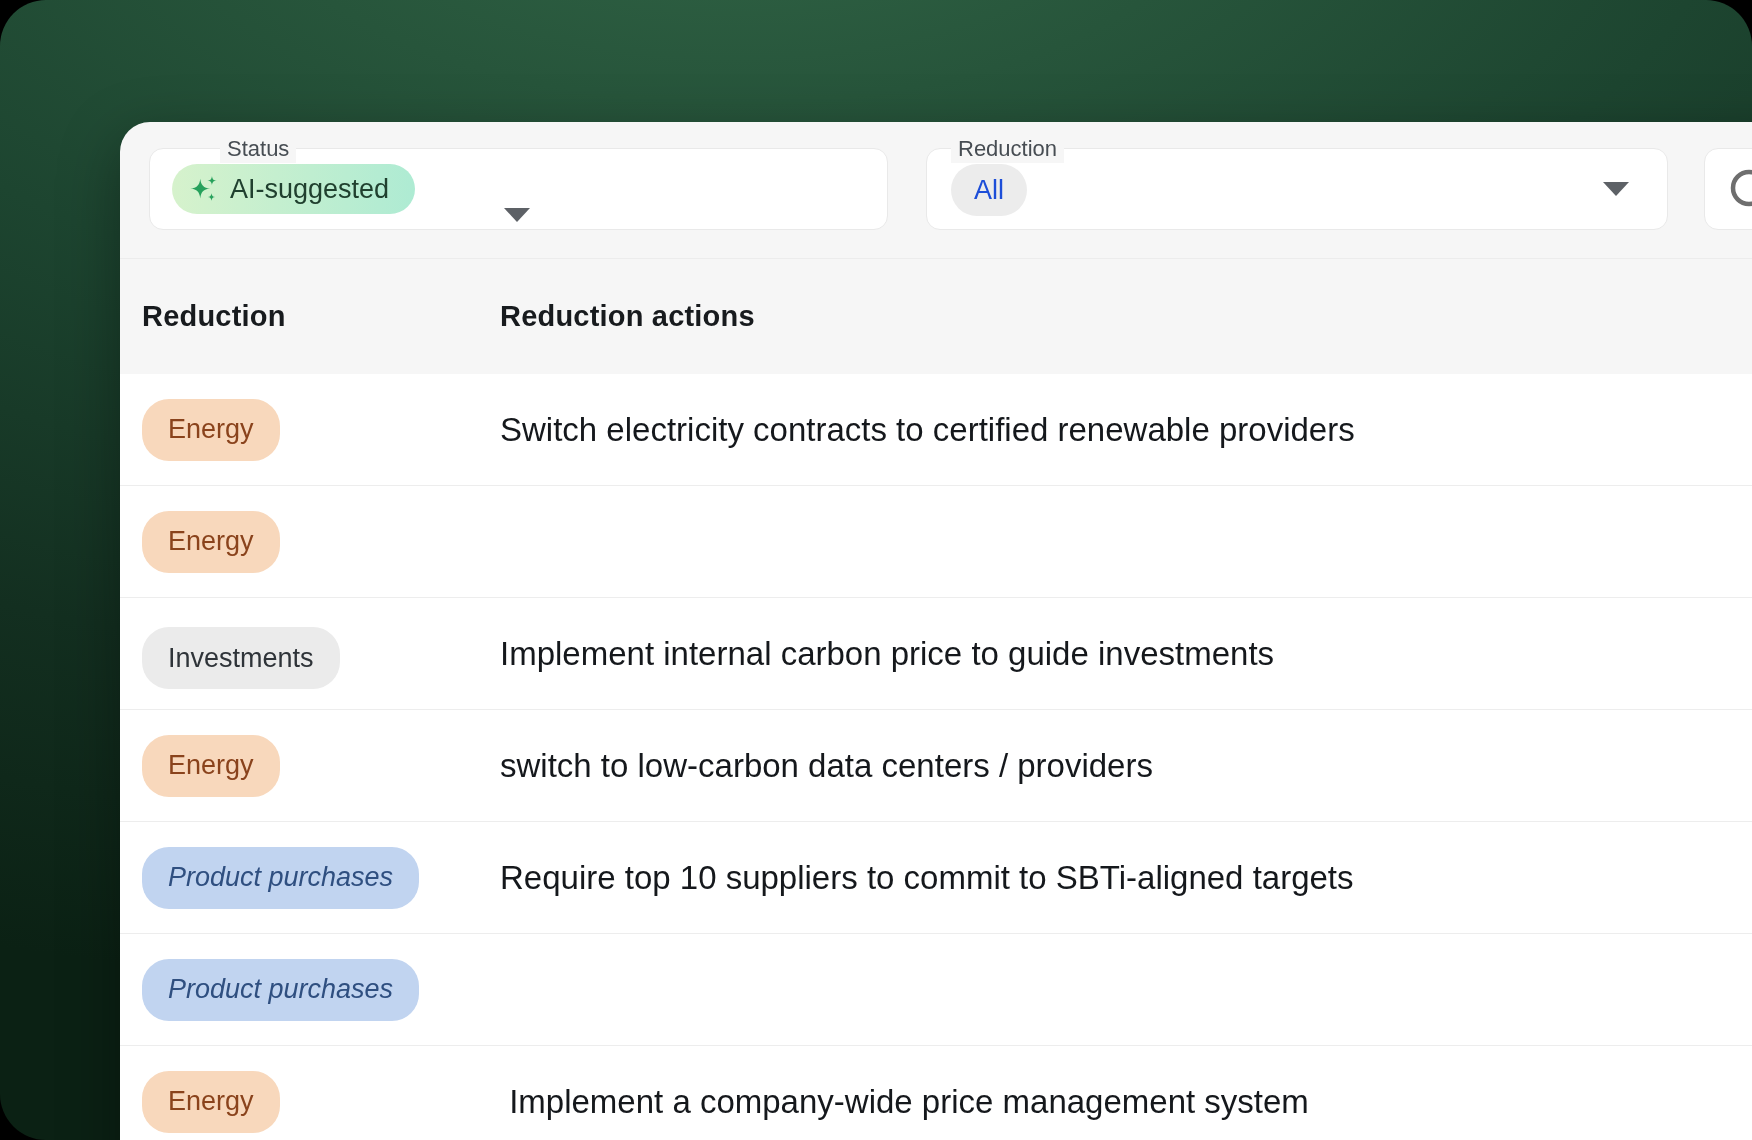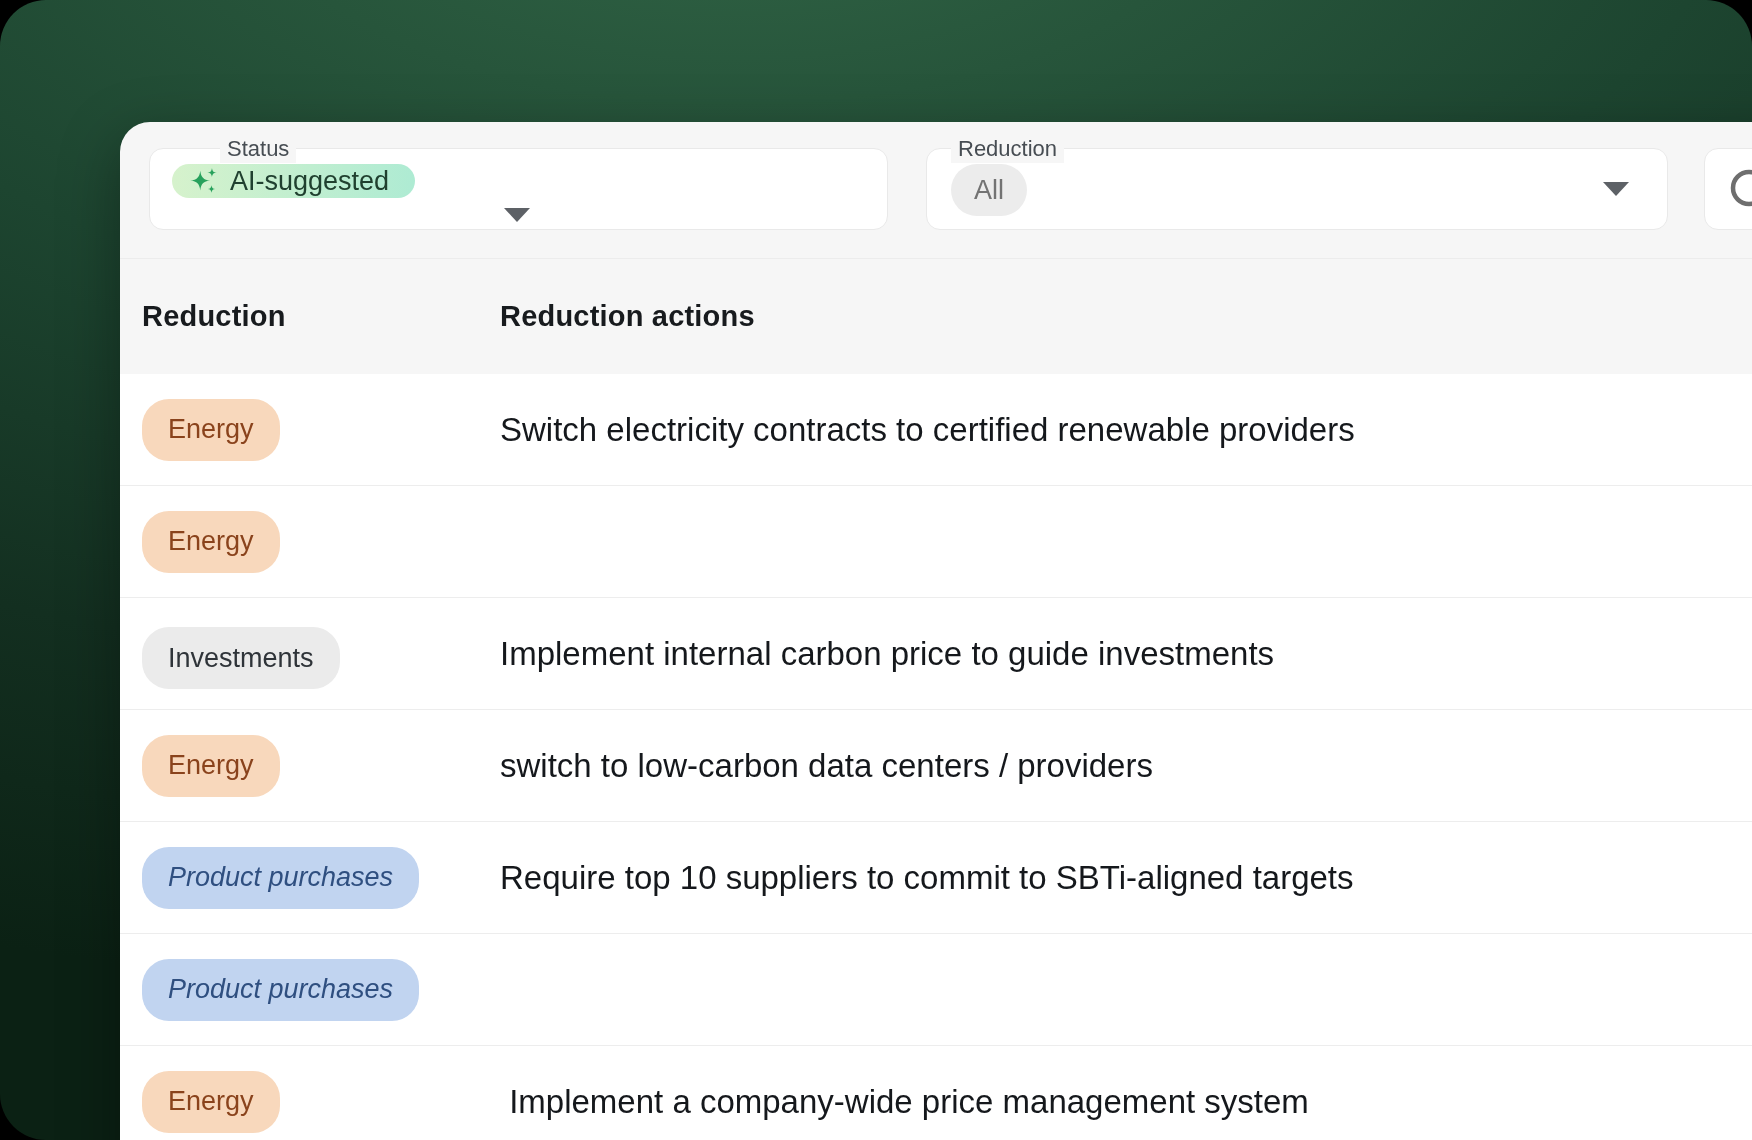--- a/index.html
+++ b/index.html
@@ -33,32 +33,32 @@
     color:#474d53; background:var(--card-bg,#f6f6f6); padding:0 7px;
     white-space:nowrap;
   }
   #status-field { left:29px; top:26px; width:739px; height:82px; }
   #status-field .field-label { left:26px;margin-left:44px; }
   #categories-field { left:806px; top:26px; width:742px; height:82px; }
   #categories-field .field-label { left:24px; }
   #search-field { left:1584px; top:26px; width:260px; height:82px; }
 
   .ai-pill {
-    position:absolute; left:22px; top:15px; height:34px;
+    position:absolute; left:22px; top:15px; height:50px;
     display:inline-flex; align-items:center; gap:11px;
     padding:0 26px 0 17px; border-radius:25px;
     background:linear-gradient(90deg,var(--ai-pill-from,#d6f2cc),var(--ai-pill-to,#aeebd3));
     font-size:27px; font-weight:500; color:var(--ai-text,#20402f);
     white-space:nowrap;
   }
   .ai-pill svg { display:block; }
   .all-pill {
     position:absolute; left:24px; top:15px; height:52px; min-width:76px;
     padding:0 21px; border-radius:26px;
-    background:var(--all-pill-bg,#ececec); color:#737373;
+    background:var(--all-pill-bg,#ececec); color:#1d4ed8;
     font-size:27px; display:inline-flex; align-items:center; justify-content:center;
   }
   .dd-arrow {
     position:absolute; width:0; height:0;
     border-left:13px solid transparent; border-right:13px solid transparent;
     border-top:14px solid #5d6166;
   }
   #status-field .dd-arrow { left:354px; top:59px; }
   #categories-field .dd-arrow { right:38px; top:33px; }
   .search-icon { position:absolute; left:22px; top:17px; }

